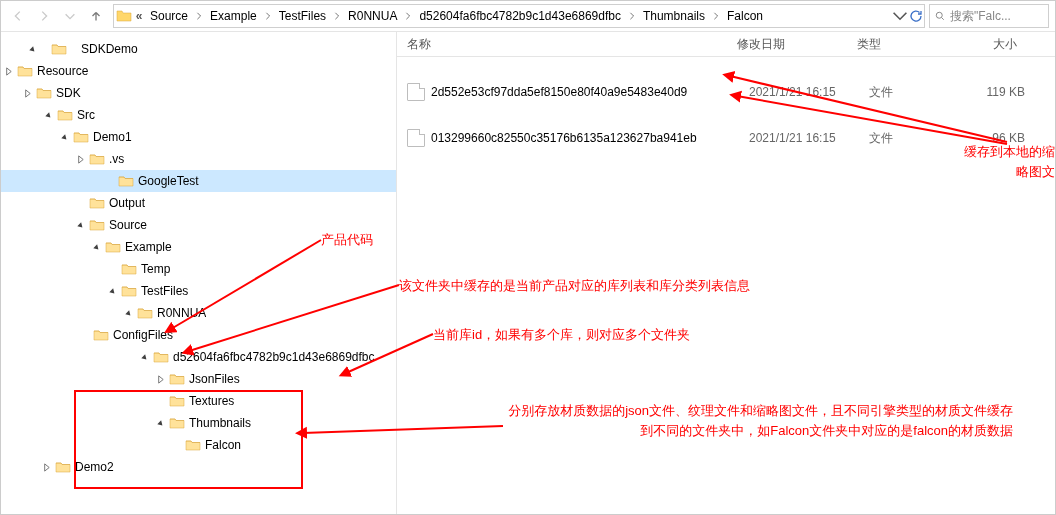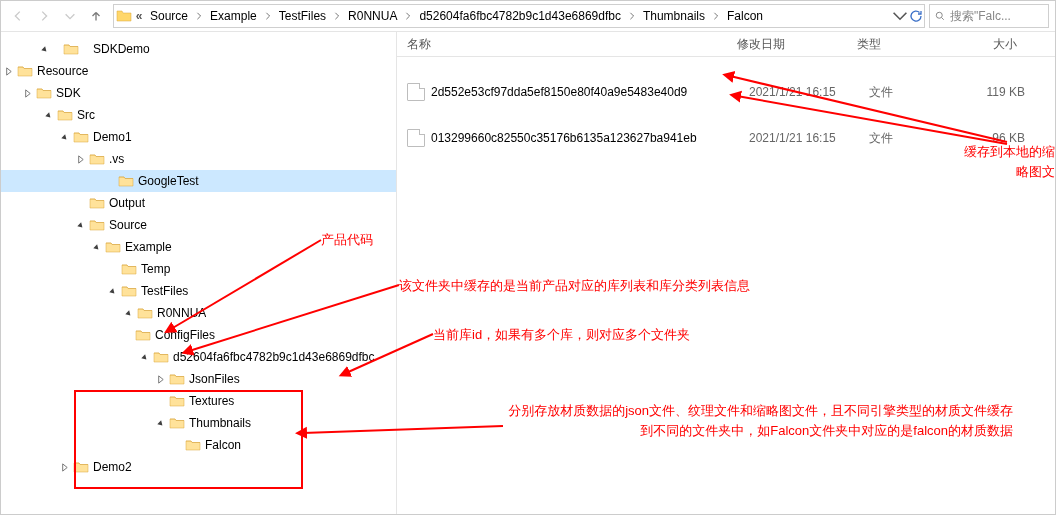--- a/index.html
+++ b/index.html
@@ -141,21 +141,21 @@
           <circle cx="7" cy="7" r="4" fill="none" stroke="#888" stroke-width="1.3"></circle>
           <path d="M10 10l3 3" stroke="#888" stroke-width="1.3"></path>
         </svg>
       <span>搜索"Falc...</span>
     </div>
   </div>
 
   <div class="body">
 
     <div class="tree" id="tree">
-        <div class="node" style="padding-left: 36px; gap: 10px;">
+        <div class="node" style="padding-left: 24px; gap: 10px;">
           <span class="twisty">
             <svg viewBox="0 0 10 10">
               <path d="M2 3h6L5 8z" fill="#404040" transform="rotate(-45 5 5)"></path>
             </svg>
           </span>
           <span class="folder-ico"><svg class="folder-svg" viewBox="0 0 16 16">
               <path d="M1 4h5l1.2 1.5H15V13H1z" fill="#ffe29a" stroke="#d9a43a" stroke-width=".5"></path>
               <path d="M1 4h5l1.2 1.5H15" fill="none" stroke="#d9a43a" stroke-width=".5"></path>
             </svg></span>
           <span class="node-label">SDKDemo</span>
@@ -285,21 +285,21 @@
             <svg viewBox="0 0 10 10">
               <path d="M2 3h6L5 8z" fill="#404040" transform="rotate(-45 5 5)"></path>
             </svg>
           </span>
           <span class="folder-ico"><svg class="folder-svg" viewBox="0 0 16 16">
               <path d="M1 4h5l1.2 1.5H15V13H1z" fill="#ffe29a" stroke="#d9a43a" stroke-width=".5"></path>
               <path d="M1 4h5l1.2 1.5H15" fill="none" stroke="#d9a43a" stroke-width=".5"></path>
             </svg></span>
           <span class="node-label">R0NNUA</span>
         </div>
-        <div class="node" style="padding-left: 118px;">
+        <div class="node" style="padding-left: 76px;">
           <span class="twisty"></span>
           <span class="folder-ico"><svg class="folder-svg" viewBox="0 0 16 16">
               <path d="M1 4h5l1.2 1.5H15V13H1z" fill="#ffe29a" stroke="#d9a43a" stroke-width=".5"></path>
               <path d="M1 4h5l1.2 1.5H15" fill="none" stroke="#d9a43a" stroke-width=".5"></path>
             </svg></span>
           <span class="node-label">ConfigFiles</span>
         </div>
         <div class="node" style="padding-left: 136px;">
           <span class="twisty">
             <svg viewBox="0 0 10 10">
@@ -345,21 +345,21 @@
           <span class="node-label">Thumbnails</span>
         </div>
         <div class="node" style="padding-left: 168px;">
           <span class="twisty"></span>
           <span class="folder-ico"><svg class="folder-svg" viewBox="0 0 16 16">
               <path d="M1 4h5l1.2 1.5H15V13H1z" fill="#ffe29a" stroke="#d9a43a" stroke-width=".5"></path>
               <path d="M1 4h5l1.2 1.5H15" fill="none" stroke="#d9a43a" stroke-width=".5"></path>
             </svg></span>
           <span class="node-label">Falcon</span>
         </div>
-        <div class="node" style="padding-left: 56px;">
+        <div class="node" style="padding-left: 38px;">
           <span class="twisty">
             <svg viewBox="0 0 10 10">
               <path d="M3 1l5 4-5 4z" fill="none" stroke="#6b6b6b" stroke-width="1"></path>
             </svg>
           </span>
           <span class="folder-ico"><svg class="folder-svg" viewBox="0 0 16 16">
               <path d="M1 4h5l1.2 1.5H15V13H1z" fill="#ffe29a" stroke="#d9a43a" stroke-width=".5"></path>
               <path d="M1 4h5l1.2 1.5H15" fill="none" stroke="#d9a43a" stroke-width=".5"></path>
             </svg></span>
           <span class="node-label">Demo2</span>

